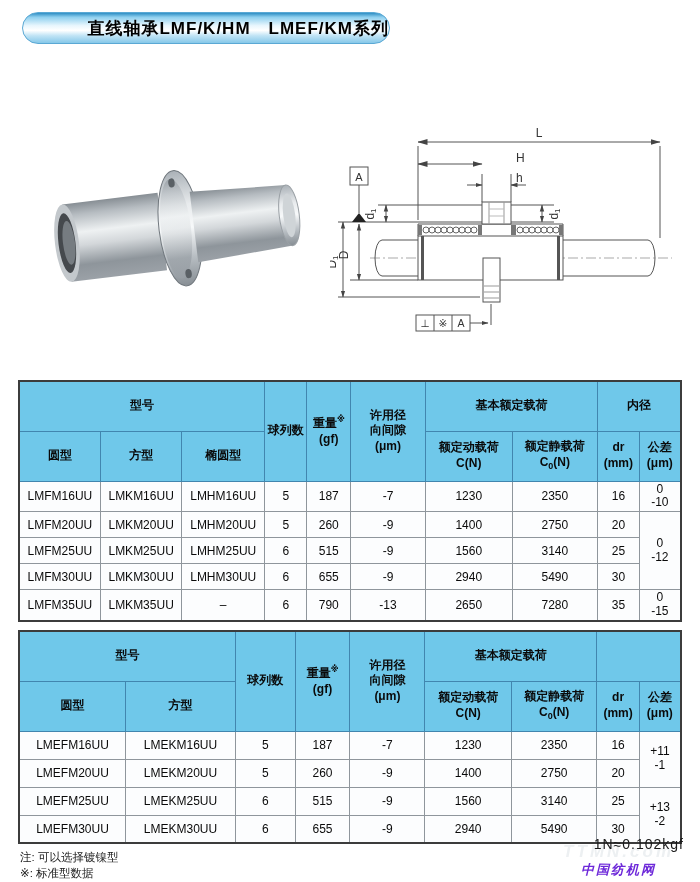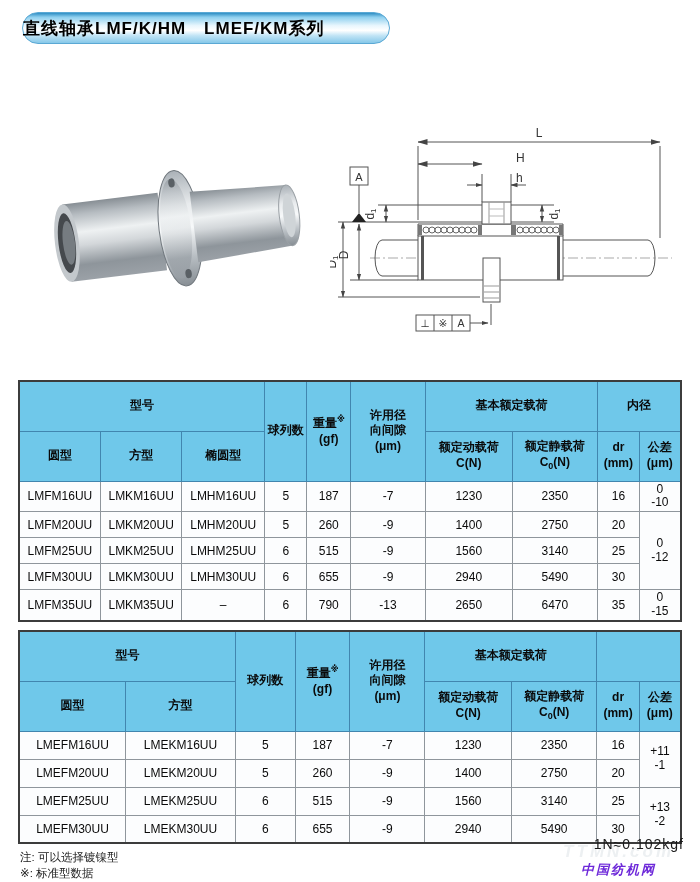--- a/index.html
+++ b/index.html
@@ -1,21 +1,21 @@
 <!DOCTYPE html>
 <html><head>
 <meta charset="utf-8">
 <style>
   *{margin:0;padding:0;box-sizing:border-box}
   html,body{width:700px;height:882px}
   body{position:relative;background:#fff;font-family:"Liberation Sans","DejaVu Sans",sans-serif;color:#111;overflow:hidden}
 
   .title-pill{position:absolute;left:22px;top:12px;width:368px;height:32px;border-radius:17px;
     background:linear-gradient(180deg,#2e8ec4 0%,#8fd0ef 14%,#e8f6fd 42%,#ffffff 58%,#bfe3f5 76%,#86c8e9 100%);
-    border:1px solid #5aa8d4;display:flex;align-items:center;justify-content:flex-start}
+    border:1px solid #5aa8d4;display:flex;align-items:center;justify-content:flex-end}
   .title-pill span{font-size:17px;font-weight:bold;letter-spacing:1px;color:#000}
 
   .photo{position:absolute;left:42px;top:126px;width:280px;height:205px}
   .diagram{position:absolute;left:330px;top:112px;width:362px;height:242px}
   .diagram text{fill:#333;font-family:"Liberation Sans","DejaVu Sans",sans-serif}
 
   table.spec{position:absolute;left:18px;width:664px;border-collapse:collapse;table-layout:fixed;
     border:2px solid #3c3c3c;background:#a21caf}
   #table1{top:380px}
   #table2{top:630px}
@@ -280,21 +280,21 @@
       <td>30</td>
     </tr>
     <tr>
       <td>LMFM35UU</td>
       <td>LMKM35UU</td>
       <td>–</td>
       <td>6</td>
       <td>790</td>
       <td>-13</td>
       <td>2650</td>
-      <td>6470</td>
+      <td>7280</td>
       <td>35</td>
       <td class="tol">0
 -15</td>
     </tr>
   </tbody>
 </table>
 
 <table class="spec" id="table2">
   <colgroup>
     <col style="width:16.1%">

